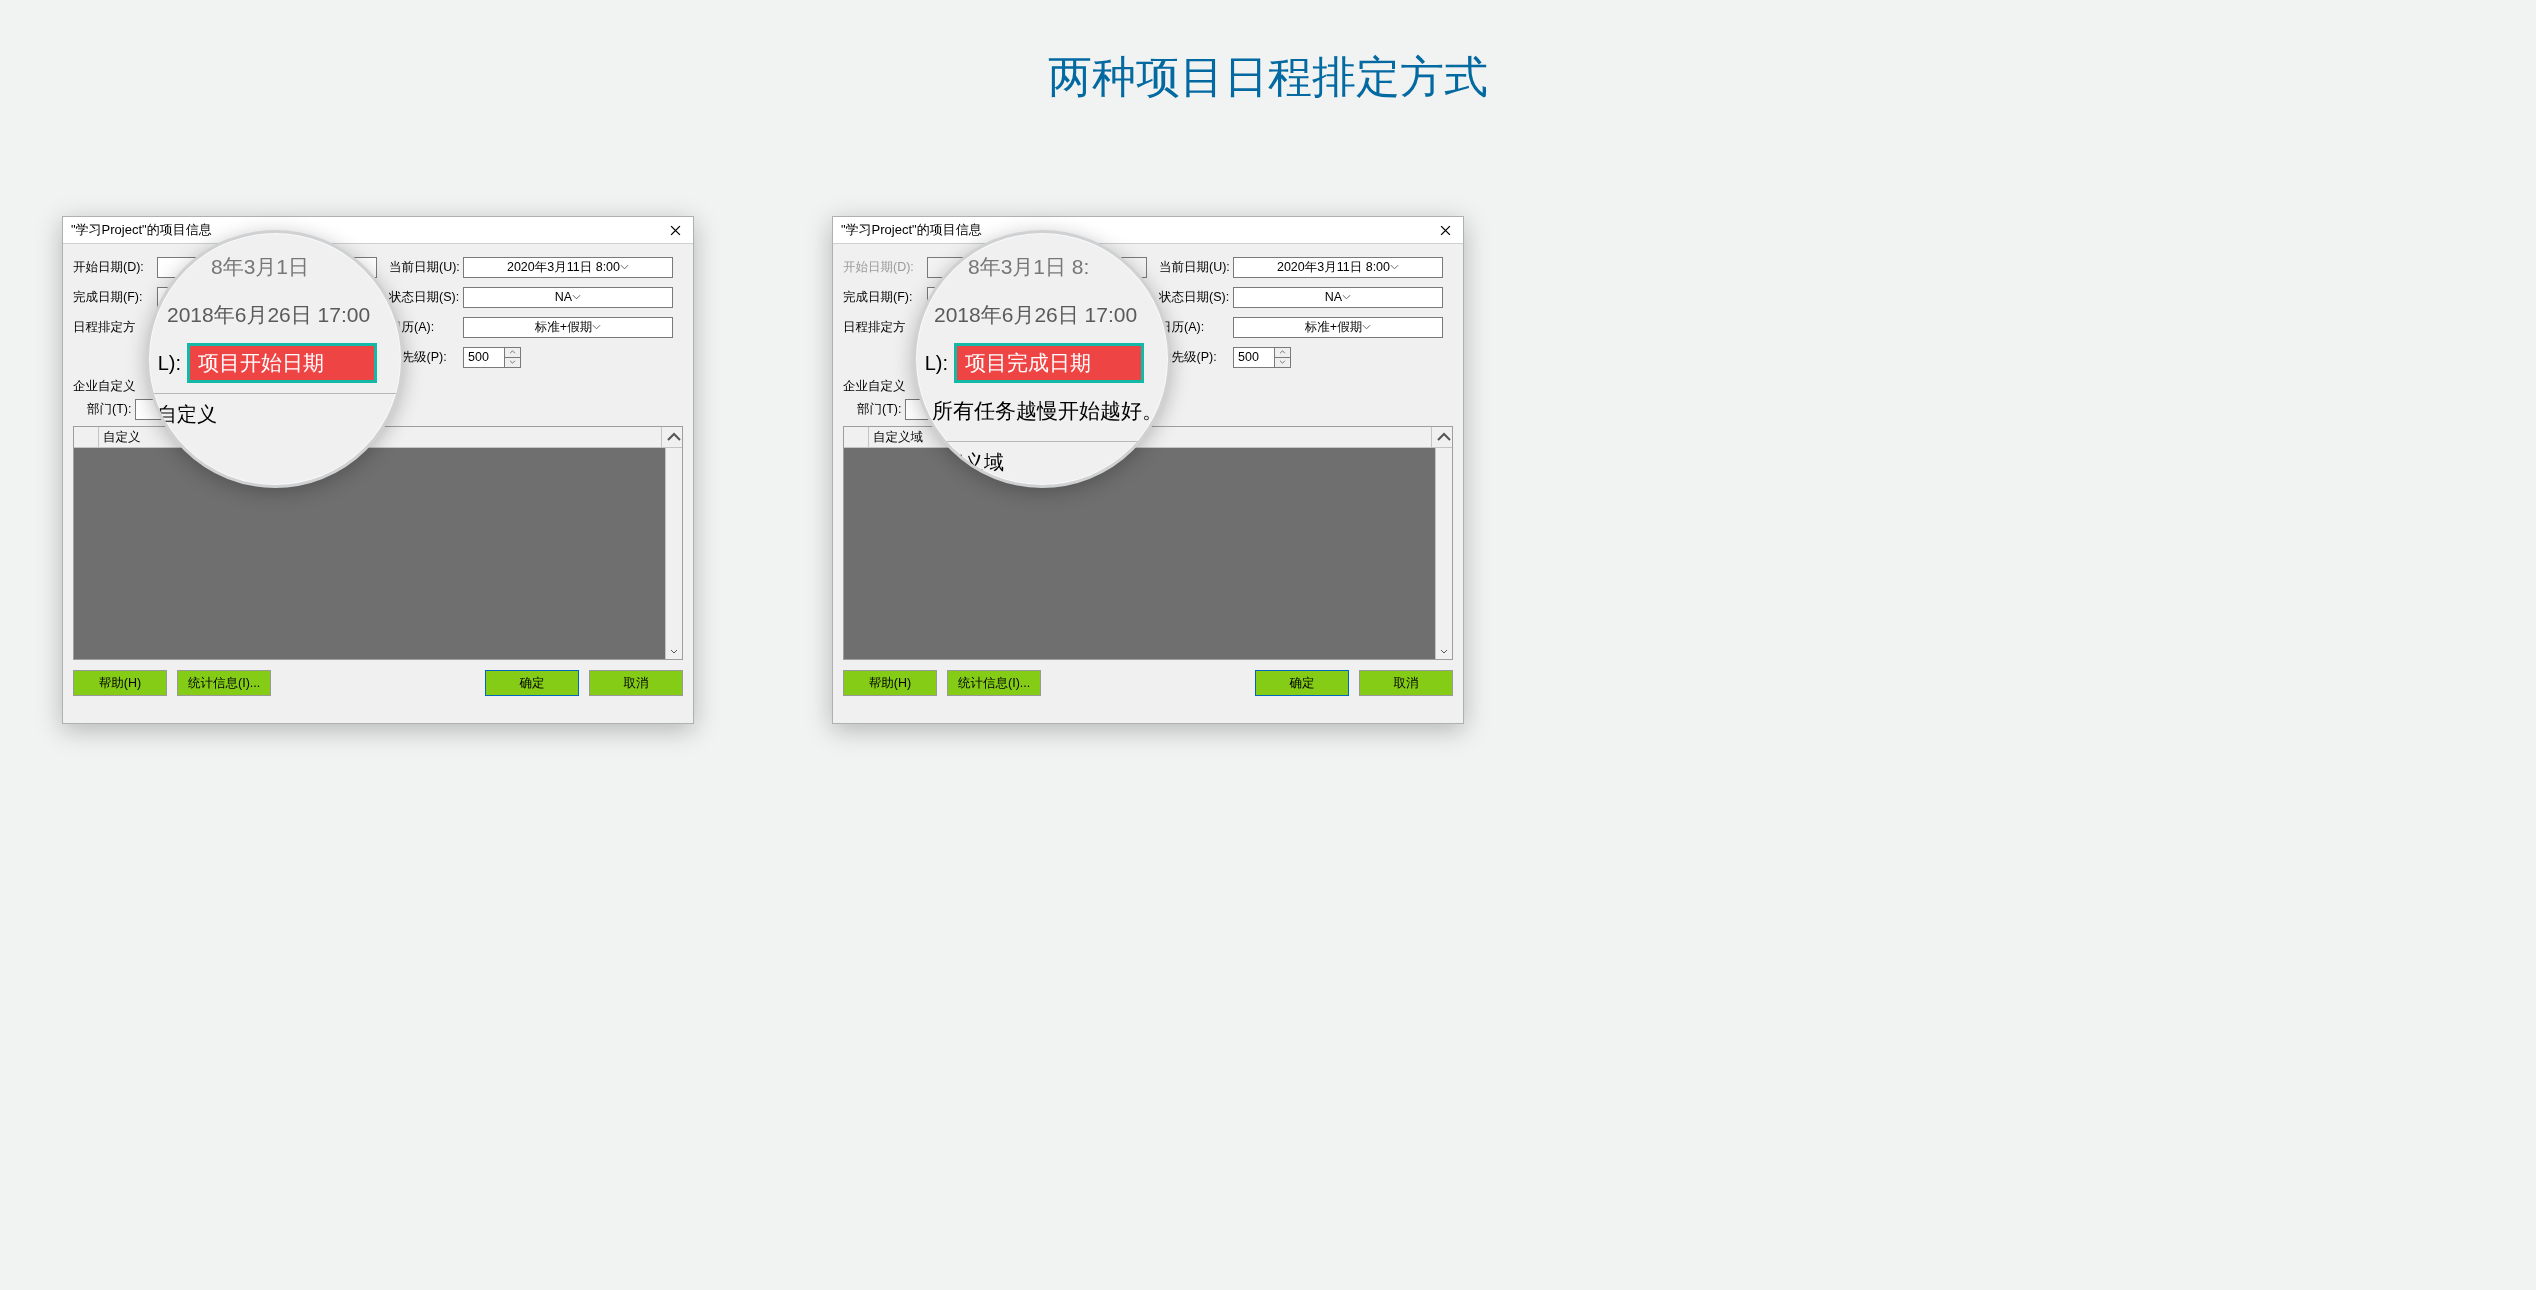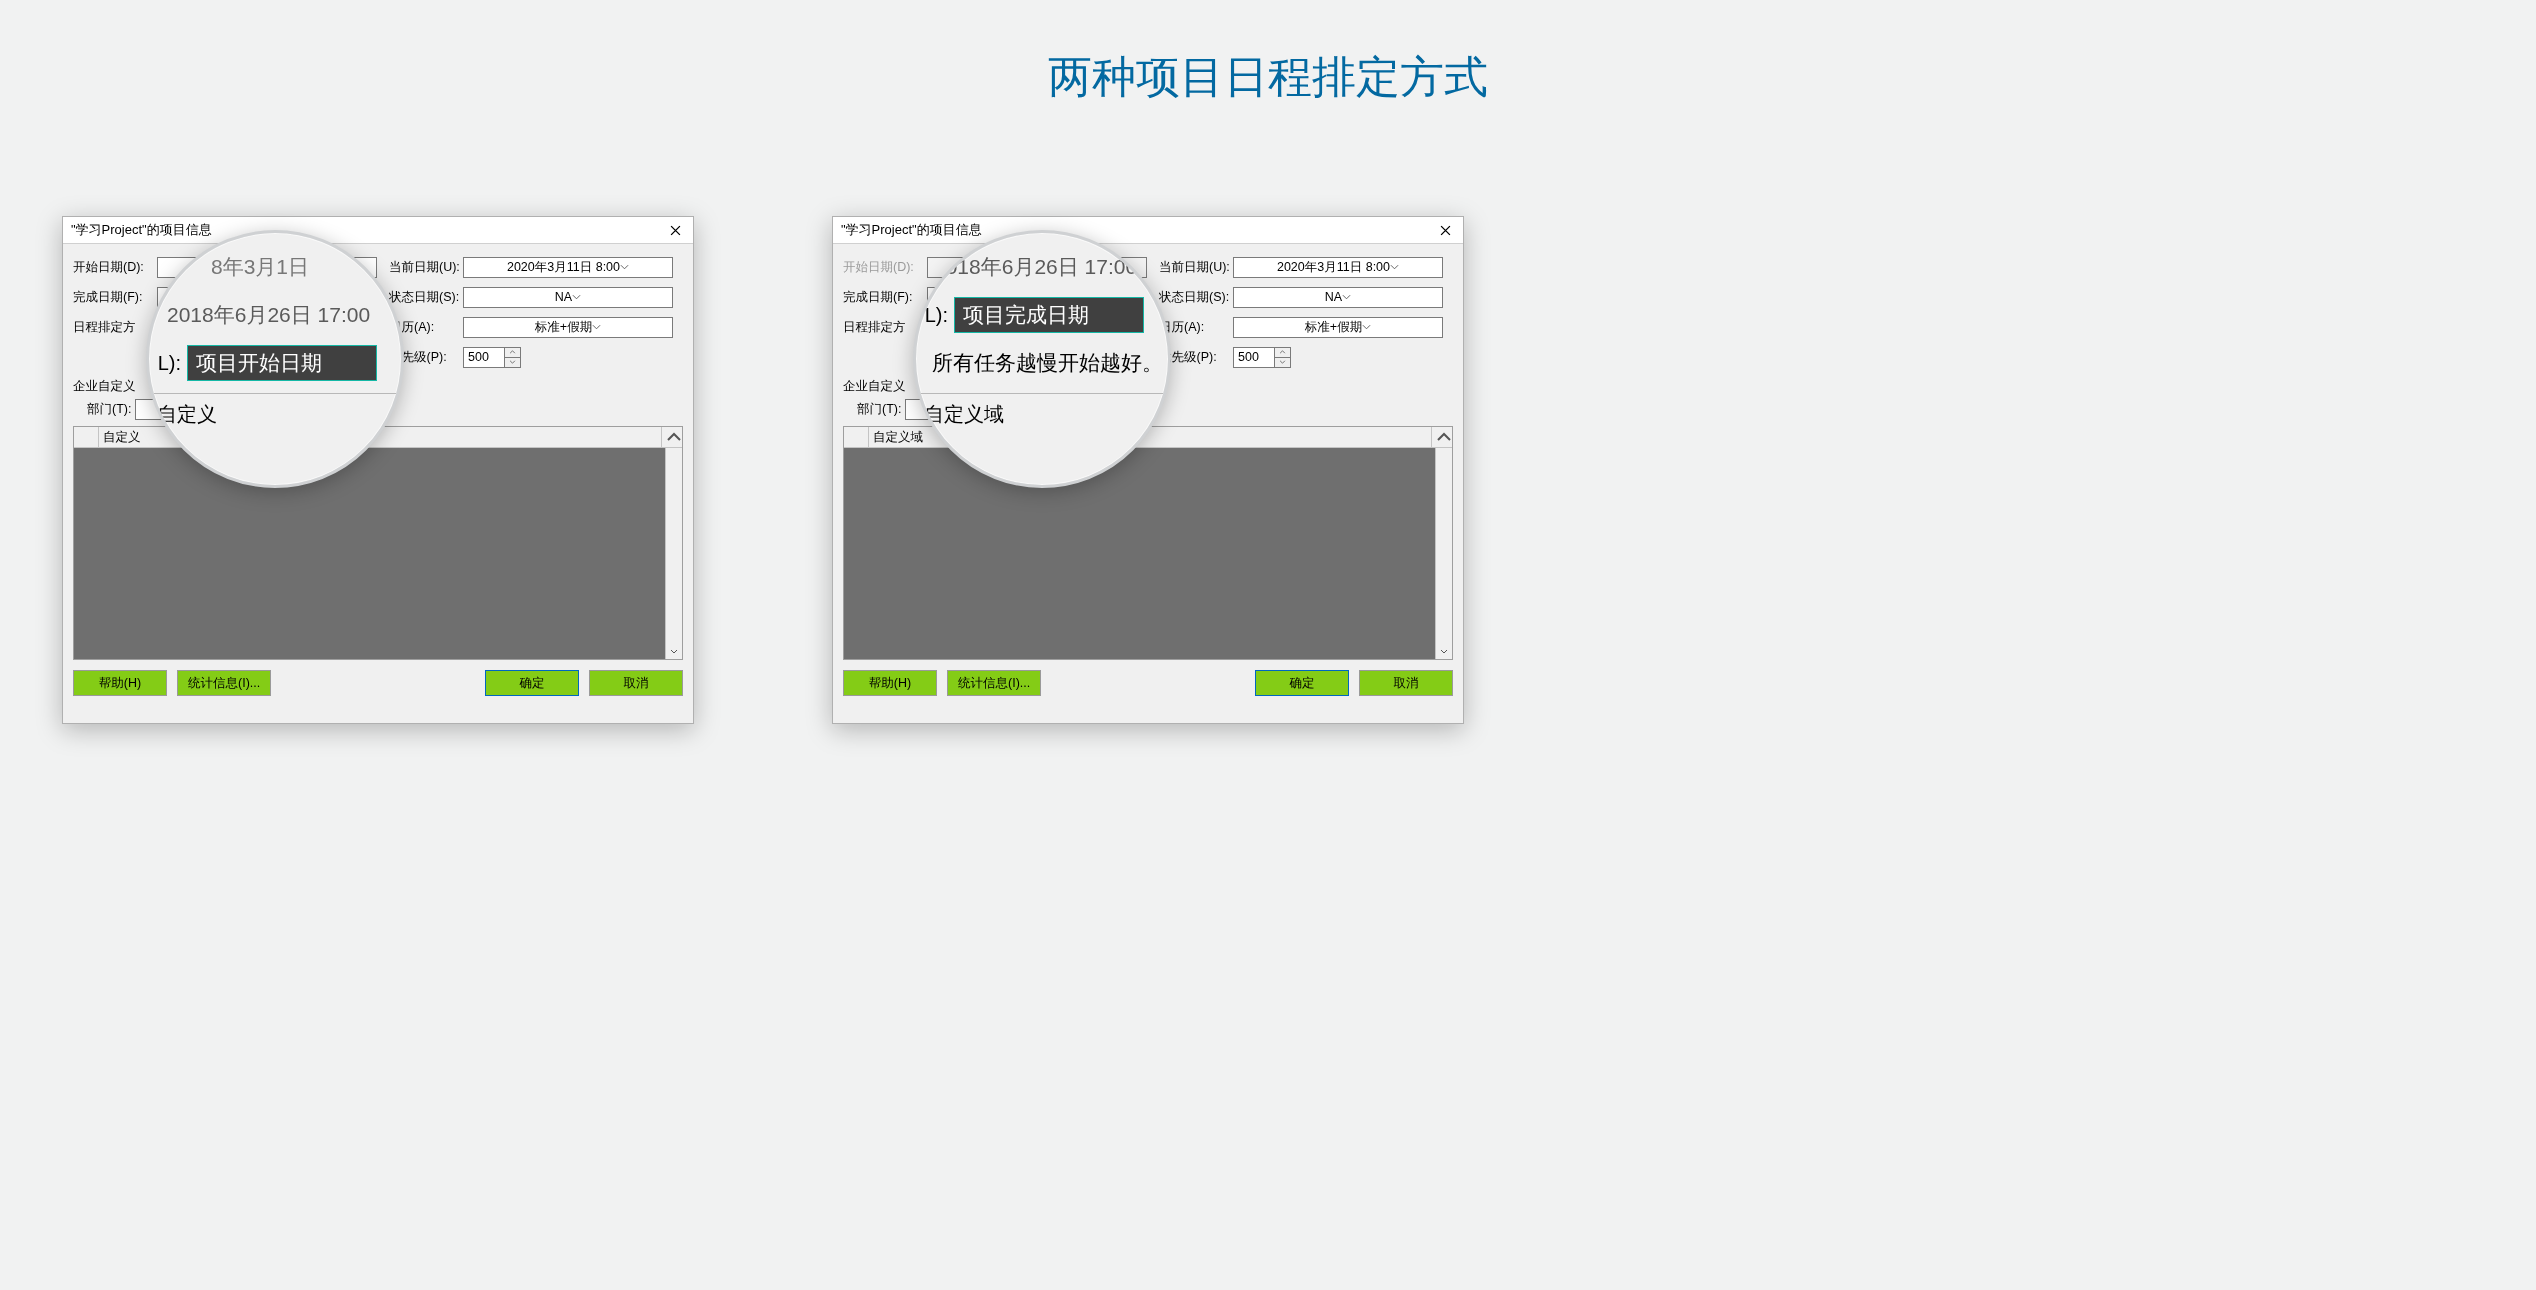--- a/index.html
+++ b/index.html
@@ -202,24 +202,24 @@
     font-size: 21px;
     padding-left: 26px;
   }
   .mag-L {
     width: 40px;
     text-align: right;
     padding-right: 6px;
     color: #000;
   }
   .mag-sel {
-    background: #404040;
+    background: #ef4444;
     color: #fff;
     padding: 2px 8px;
-    border: 1px solid #14b8a6;
+    border: 3px solid #14b8a6;
     font-size: 21px;
     min-width: 190px;
     box-sizing: border-box;
   }
   .mag-note {
     padding-left: 24px;
     font-size: 21px;
     color: #000;
   }
   .mag-cut {
@@ -520,20 +520,23 @@
       <span class="mag-L">L):</span>
       <span class="mag-sel">项目开始日期</span>
     </div>
     <div class="mag-cut">自定义</div>
   </div>
 </div>
 
 <div class="mag mag-right">
   <div class="mag-inner">
     <div class="mline">
+        <span class="mag-date" style="padding-left:60px;color:#777;">8年3月1日 8:</span>
+      </div>
+    <div class="mline">
         <span class="mag-date">2018年6月26日 17:00</span>
       </div>
     <div class="mline">
       <span class="mag-L">L):</span>
       <span class="mag-sel">项目完成日期</span>
     </div>
     <div class="mline">
         <span class="mag-note">所有任务越慢开始越好。</span>
       </div>
     <div class="mag-cut">自定义域</div>

